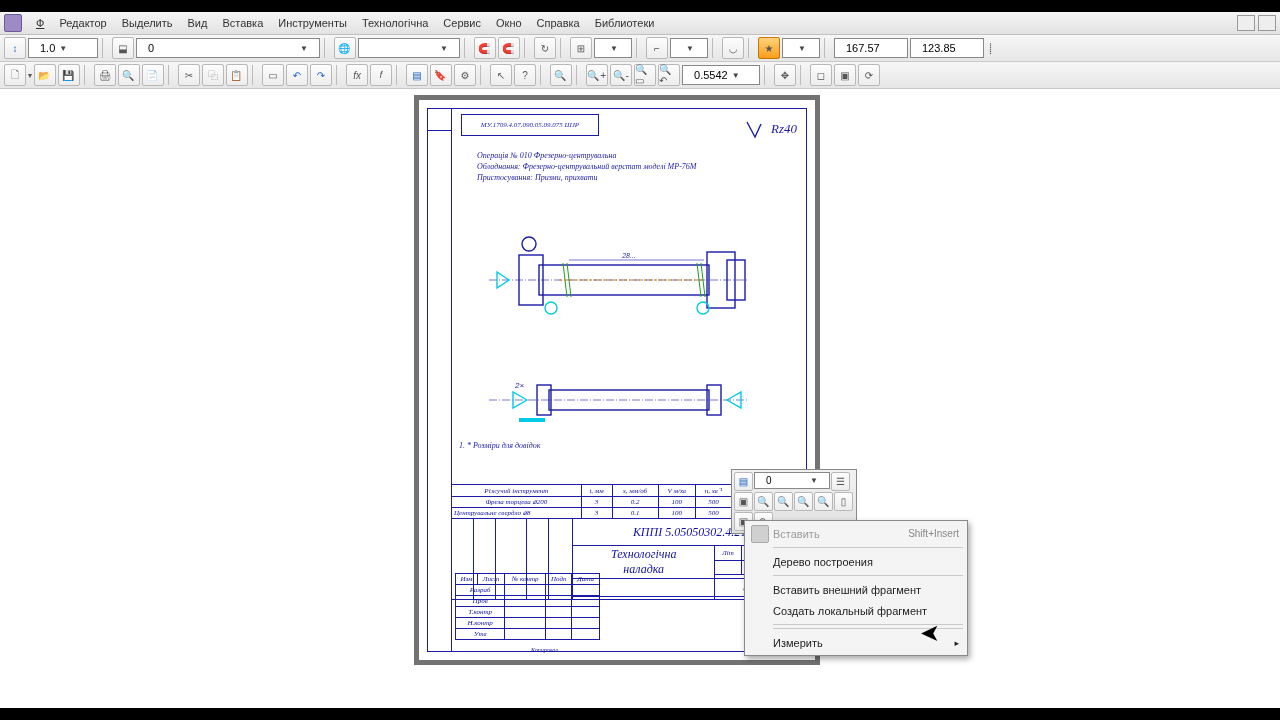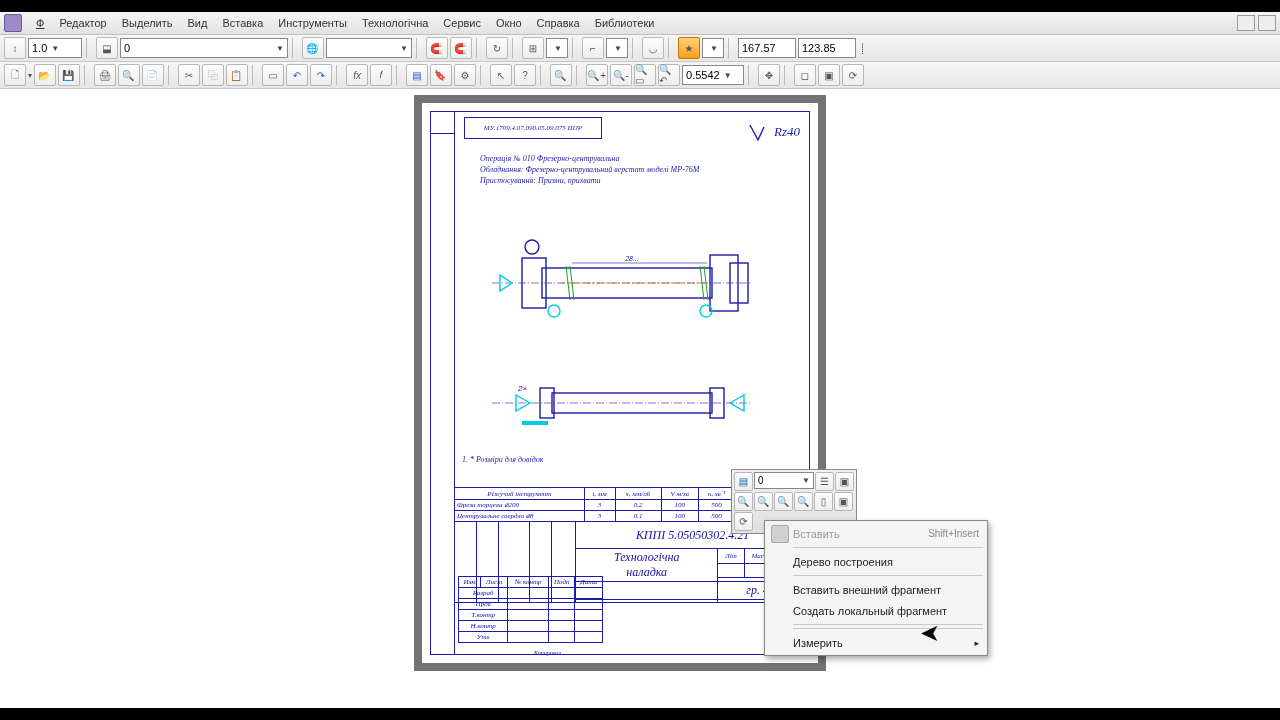--- a/index.html
+++ b/index.html
@@ -12,25 +12,25 @@
 .menubar .mitem u{text-decoration:underline}
 .menubar .spacer{flex:1}
 .menubar .wbtn{width:16px;height:14px;border:1px solid #999;background:#eee;margin-left:2px}
 .toolbar{height:24px;display:flex;align-items:center;padding:1px 4px;background:linear-gradient(#f6f6f6,#e6e6e6);border-bottom:1px solid #c8c8c8;gap:2px}
 .tb-btn{width:20px;height:20px;border:1px solid #b8b8b8;background:linear-gradient(#fdfdfd,#ededed);border-radius:2px;display:flex;align-items:center;justify-content:center;font-size:10px;color:#555}
 .tb-btn.red{color:#c33}
 .tb-btn.blue{color:#2063c0}
 .tb-btn.green{color:#2a8a2a}
 .tb-btn.orange{background:linear-gradient(#ffd27a,#fa9e1c);border-color:#c57400}
 .sep{width:5px;height:20px;border-left:1px solid #bbb;margin:0 2px}
-.combo{height:18px;border:1px solid #888;background:#fff;font-size:11px;display:flex;align-items:center;padding:0 3px}
+.combo{height:18px;border:1px solid #888;background:#fff;font-size:11px;display:flex;align-items:center;padding:0 11px}
 .combo .arrow{margin-left:4px;font-size:8px;color:#444}
 .coordbox{width:50px;text-align:center}
 .workarea{flex:1;background:#fff;position:relative;overflow:hidden}
-.sheet{position:absolute;left:414px;top:6px;width:396px;height:560px;border:8px solid #737373;background:#fff}
+.sheet{position:absolute;left:414px;top:6px;width:396px;height:560px;border:5px solid #737373;background:#fff}
 .frame{position:absolute;left:8px;top:8px;right:8px;bottom:8px;border:1px solid #1b1ba8}
 .bind-left{position:absolute;left:8px;top:8px;width:24px;bottom:8px;border-right:1px solid #1b1ba8}
 .bind-left::before{content:"";position:absolute;left:0;top:22px;right:0;height:0;border-top:1px solid #1b1ba8}
 .titlecard{position:absolute;left:42px;top:14px;width:128px;height:20px;border:1px solid #1b1ba8;font:italic 7px Georgia;color:#1b1ba8;display:flex;align-items:center;justify-content:center;padding:0 4px}
 .rough{position:absolute;right:18px;top:20px;font:italic 13px Georgia;color:#1b1ba8}
 .rough svg{vertical-align:middle}
 .optext{position:absolute;left:58px;top:50px;font:italic 8px Georgia;color:#1b1ba8;line-height:11px}
 .shaft{position:absolute}
 .shaft .body{fill:none;stroke:#1b1ba8;stroke-width:1.4}
 .shaft .axis{stroke:#1b1ba8;stroke-width:0.6;stroke-dasharray:8 2 1 2}
@@ -38,21 +38,21 @@
 .cyan-tool{stroke:#00cbe6;fill:none;stroke-width:1.4}
 .orange-line{stroke:#d97a00;stroke-dasharray:3 2;stroke-width:1}
 .note{position:absolute;font:italic 8px Georgia;color:#1b1ba8}
 .tblock{position:absolute;left:32px;bottom:8px;right:8px;height:168px;font:italic 7px Georgia;color:#1111a5}
 .tblock table{border-collapse:collapse;width:100%}
 .tblock td,.tblock th{border:1px solid #1b1ba8;padding:1px 2px;text-align:center;font:italic 7px Georgia}
 .tblock .big{font-size:12px}
 .floating-tb{position:absolute;left:731px;top:380px;width:120px;background:linear-gradient(#f2f2f2,#e0e0e0);border:1px solid #888;padding:2px;display:flex;flex-wrap:wrap;gap:1px}
 .floating-tb .tb-btn{width:17px;height:17px}
 .floating-tb .combo{height:15px;font-size:10px}
-.ctxmenu{position:absolute;left:764px;top:431px;width:218px;background:#f4f4f4;border:1px solid #8a8a8a;box-shadow:2px 3px 6px rgba(0,0,0,.35);padding:2px}
+.ctxmenu{position:absolute;left:744px;top:431px;width:218px;background:#f4f4f4;border:1px solid #8a8a8a;box-shadow:2px 3px 6px rgba(0,0,0,.35);padding:2px}
 .ctxmenu .row{display:flex;align-items:center;height:21px;padding:0 6px 0 26px;position:relative;color:#222;font-size:11px}
 .ctxmenu .row.disabled{color:#9a9a9a}
 .ctxmenu .row .sc{margin-left:auto;color:#888;font-size:10px}
 .ctxmenu .row.hot{background:linear-gradient(#ffe7a3,#ffd257);border:1px solid #d6a32b;border-radius:2px;margin:0 1px;padding-left:25px}
 .ctxmenu .msep{height:1px;background:#c9c9c9;margin:3px 2px 3px 26px}
 .ctxmenu .ico{position:absolute;left:4px;width:16px;height:16px;background:#d0d0d0;border:1px solid #aaa;border-radius:2px}
 .cursor{position:absolute;left:920px;top:530px;font-size:24px;transform:scaleX(-1);pointer-events:none}
 </style>
 </head>
 <body>
@@ -222,36 +222,36 @@
         <rect class="body" x="58" y="15" width="14" height="30"></rect>
         <rect class="body" x="228" y="15" width="14" height="30"></rect>
         <g class="cyan-tool">
           <path d="M48 30 L34 22 L34 38 Z"></path>
           <path d="M248 30 L262 22 L262 38 Z"></path>
         </g>
         <text x="36" y="18" font-size="8" font-style="italic" fill="#1b1ba8">2×</text>
         <rect x="40" y="48" width="26" height="4" fill="#00cbe6"></rect>
       </svg>
 
-      <div class="note" style="left:40px;top:352px">1. * Розміри для довідок</div>
+      <div class="note" style="left:40px;top:341px">1. * Розміри для довідок</div>
 
       <div class="tblock">
         <table>
           <tbody>
               <tr>
                 <th>Ріжучий інструмент</th>
                 <th>t, мм</th>
                 <th>s, мм/об</th>
                 <th>V м/хв</th>
                 <th>n, хв⁻¹</th>
                 <th>Tо, хв</th>
                 <th>Tдв, хв</th>
               </tr>
           <tr>
-                <td style="text-align:left">Фреза торцева ⌀200</td>
+                <td style="text-align:center">Фреза торцева ⌀200</td>
                 <td>3</td>
                 <td>0.2</td>
                 <td>100</td>
                 <td>500</td>
                 <td rowspan="2">1.03</td>
                 <td rowspan="2">0.87</td>
               </tr>
           <tr>
                 <td style="text-align:left">Центрувальне свердло ⌀8</td>
                 <td>3</td>

